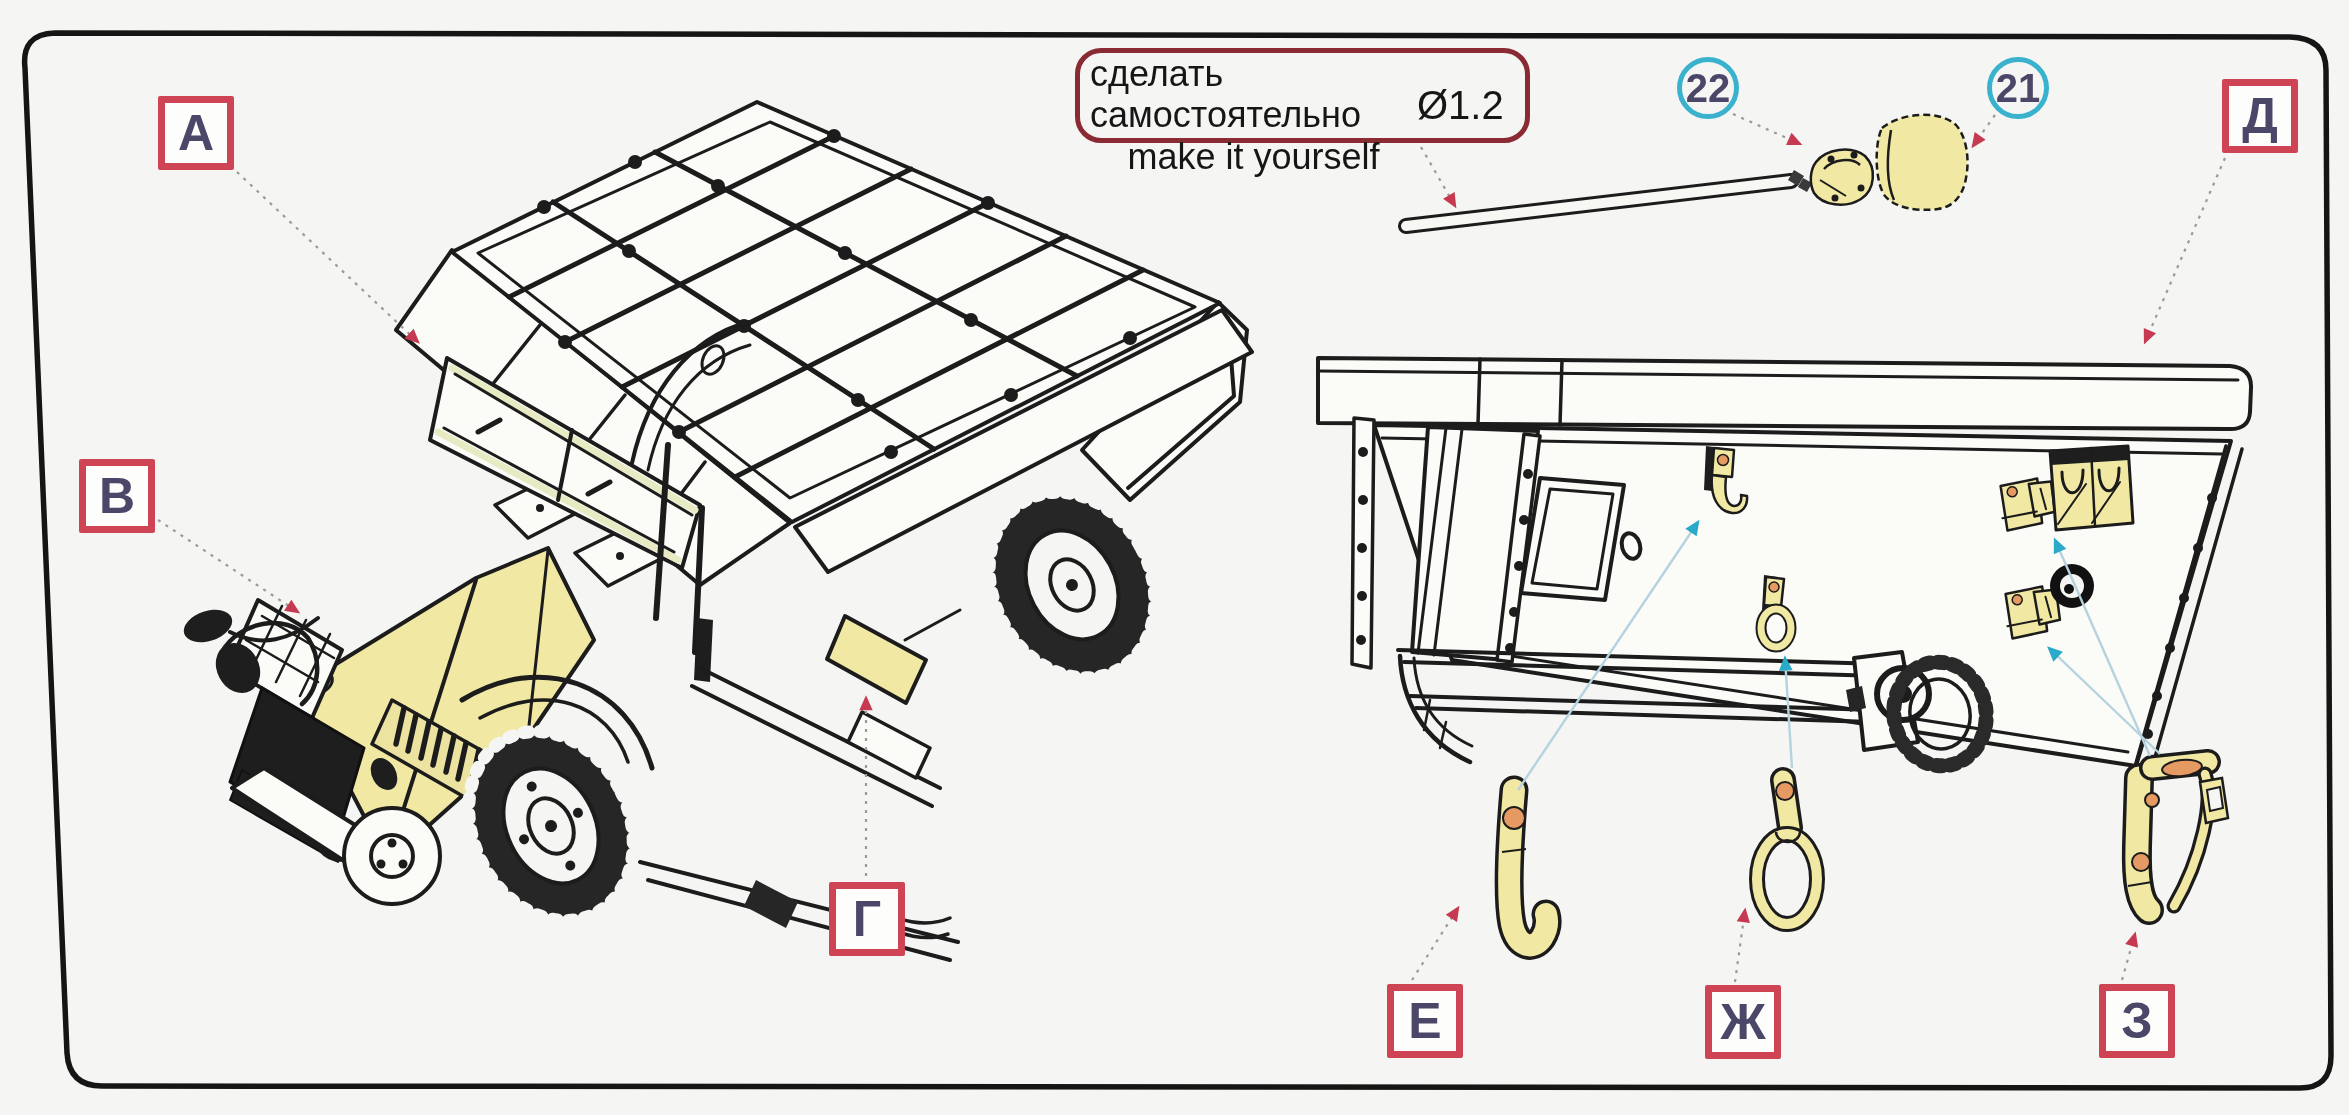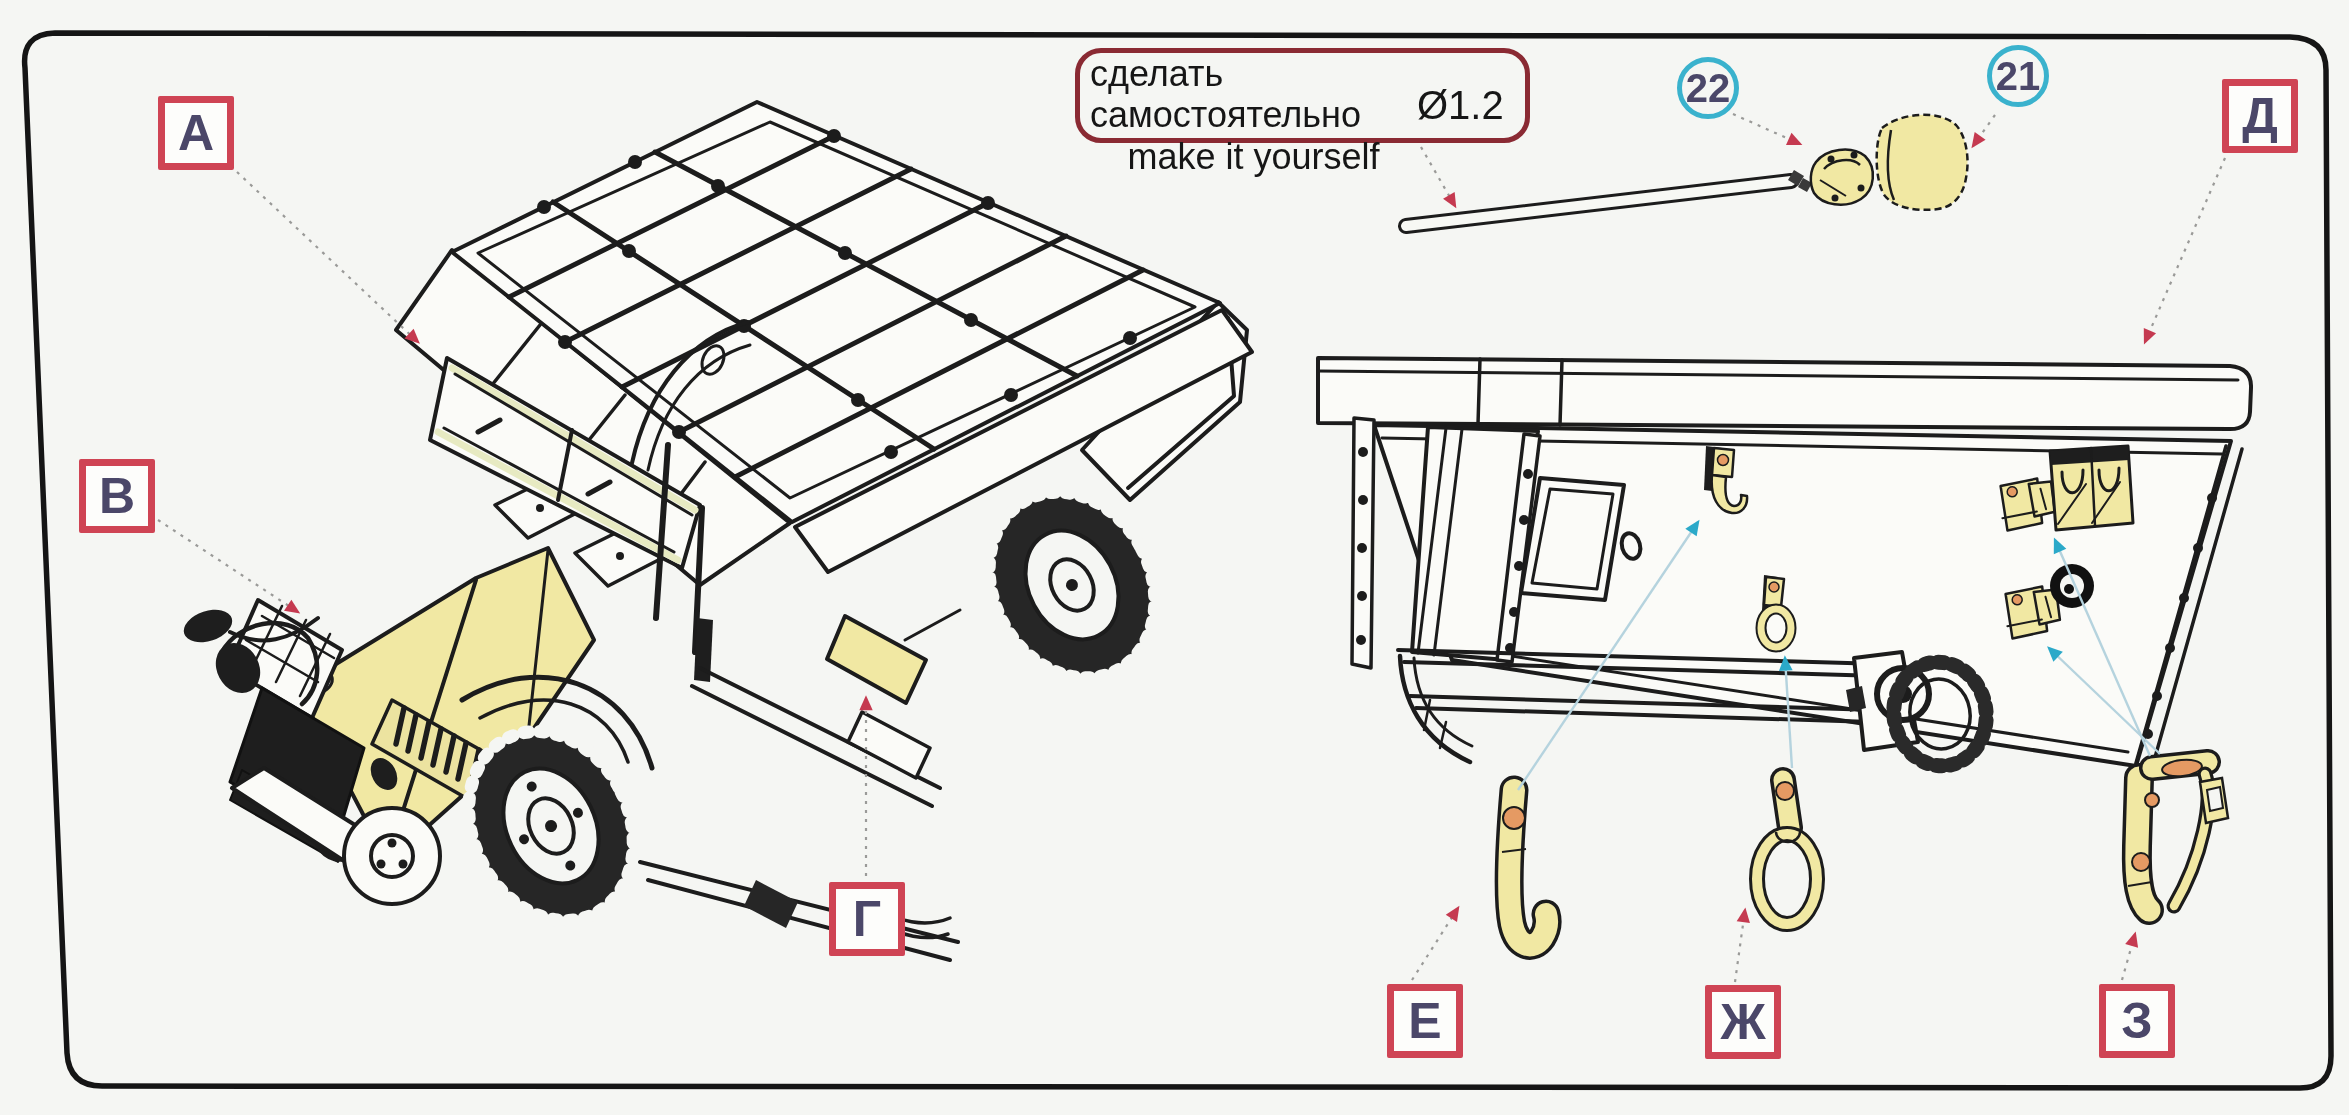--- a/index.html
+++ b/index.html
@@ -337,15 +337,15 @@
 
   <div class="plabel" style="left:158px;top:96px">А</div>
   <div class="plabel" style="left:79px;top:459px">В</div>
   <div class="plabel" style="left:829px;top:882px">Г</div>
   <div class="plabel" style="left:2222px;top:79px">Д</div>
   <div class="plabel" style="left:1387px;top:984px">Е</div>
   <div class="plabel" style="left:1705px;top:985px">Ж</div>
   <div class="plabel" style="left:2099px;top:984px">З</div>
 
   <div class="pcircle" style="left:1677px;top:57px">22</div>
-  <div class="pcircle" style="left:1987px;top:45px">21</div>
+  <div class="pcircle" style="left:1987px;top:57px">21</div>
 
 </div>
 
 </body></html>

